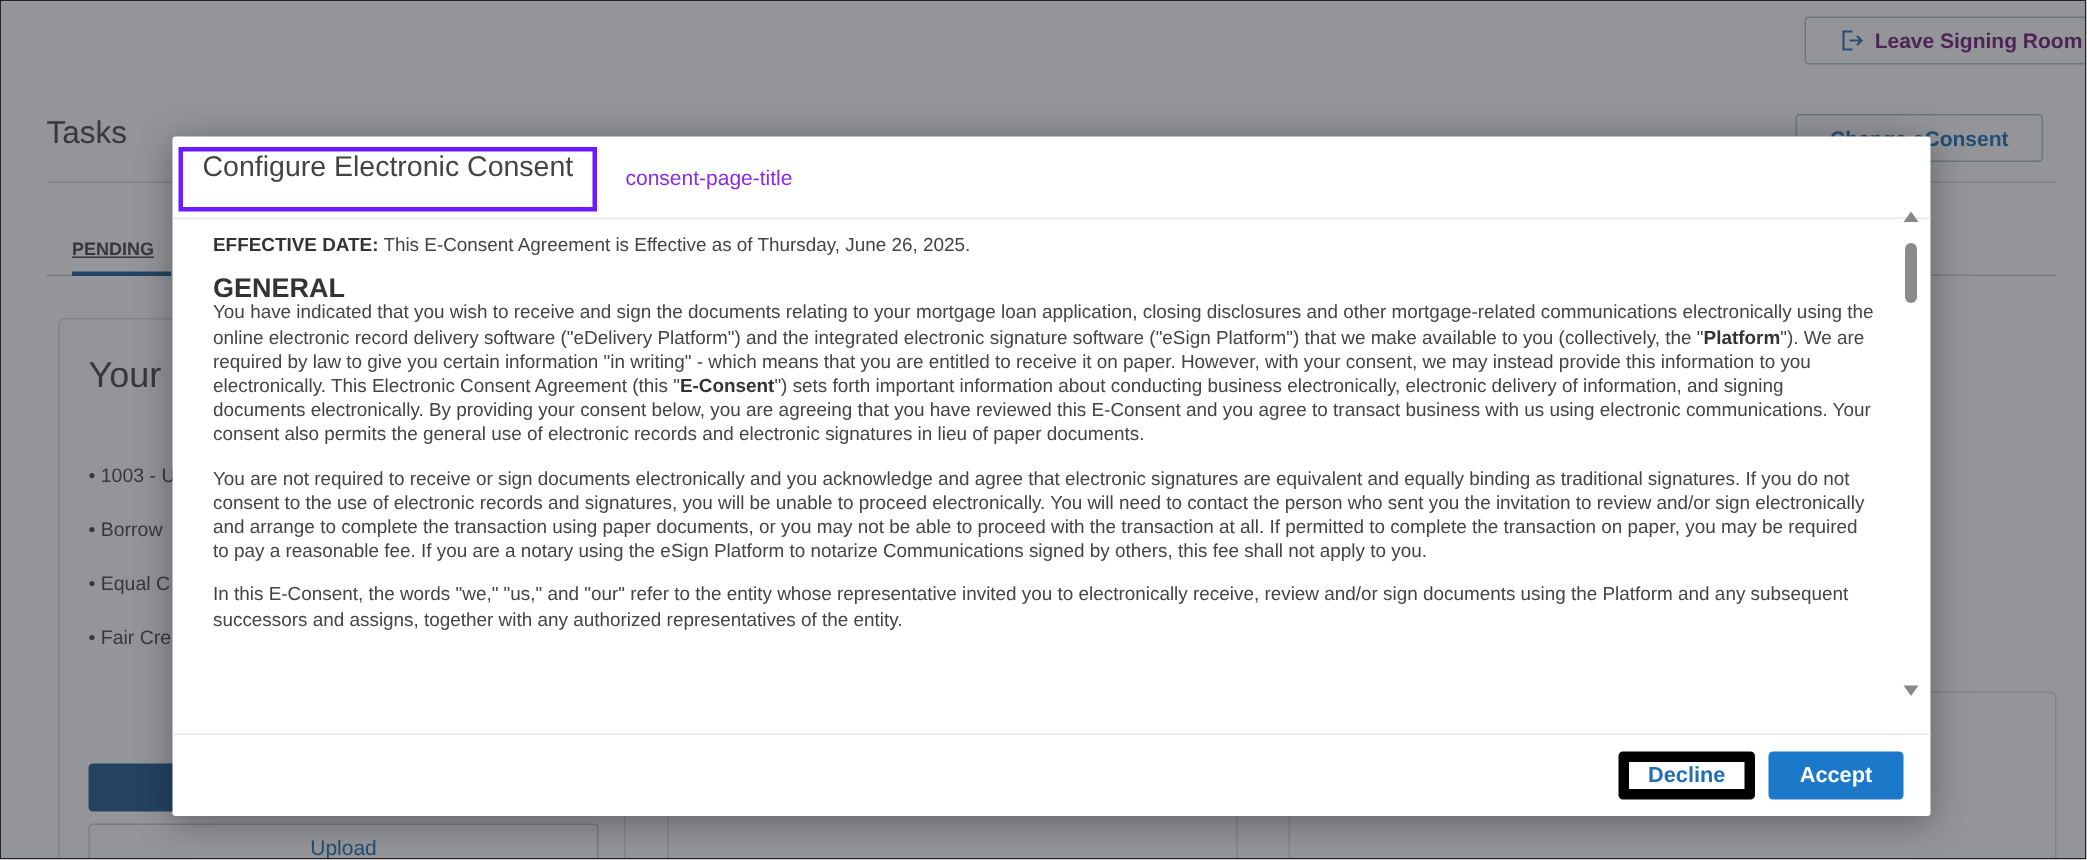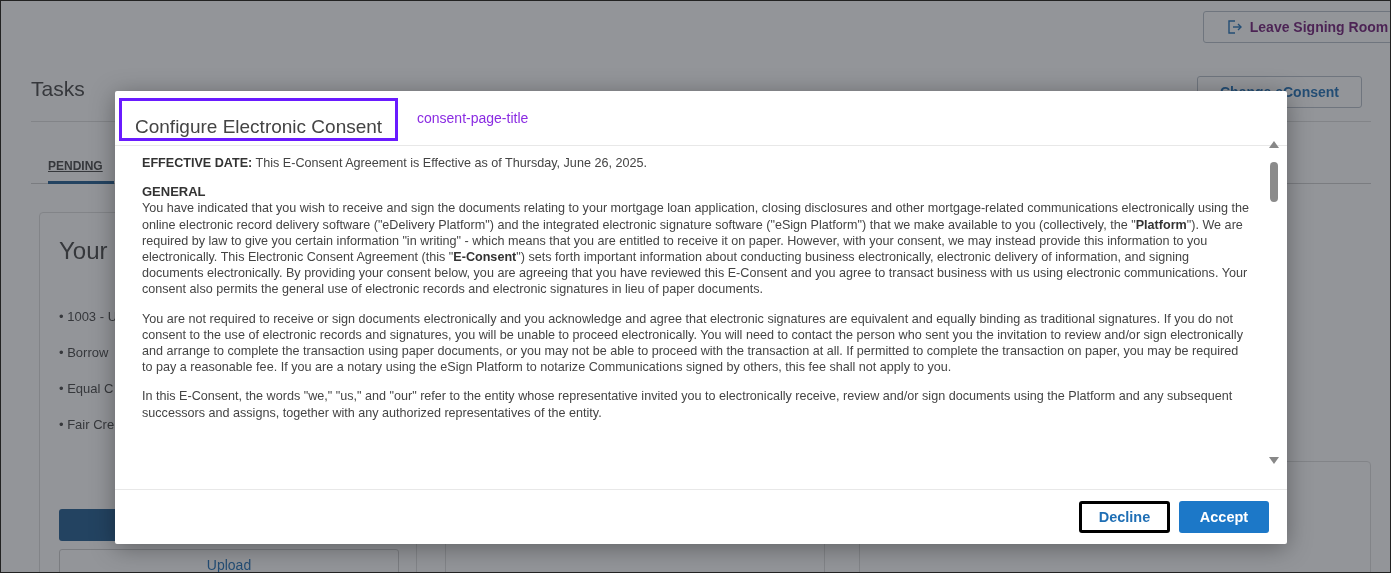--- a/index.html
+++ b/index.html
@@ -56,47 +56,47 @@
 
   
   .modal {
     position: absolute; left: 114px; top: 90px; width: 1172px; height: 453px;
     background: #fff; border-radius: 2px;
     box-shadow: 0 4px 24px rgba(0,0,0,0.35);
   }
   .modal-header { position: absolute; left: 0; top: 0; width: 100%; height: 55px; border-bottom: 1px solid #e8e8e8; }
   .title-box {
     position: absolute; left: 4px; top: 7px; height: 43px; padding: 0 13px;
-    border: 3px solid #6a1bff; display: flex; align-items: flex-end;
+    border: 3px solid #6a1bff; display: flex; align-items: flex-start;
   }
   .modal-title { font-size: 19px; color: #444; }
   .title-tag { position: absolute; left: 302px; top: 19px; font-size: 14px; color: #8a2be2; }
 
   .modal-body {
     position: absolute; left: 0; top: 40px; width: 100%; height: 342px; overflow: hidden;
   }
   .consent-text {
     position: absolute; left: 27px; top: 24px; width: 1110px;
     font-size: 12.6px; line-height: 16.2px; color: #444;
   }
   .consent-text b { color: #333; }
   .consent-text p { margin-bottom: 13px; }
-  .consent-text .heading { font-weight: bold; color: #333; font-size: 13px; }
+  .consent-text .heading { font-weight: bold; color: #333; font-size: 18px; }
 
   .scrollbar { position: absolute; right: 6px; top: 6px; width: 14px; height: 330px; }
   .scroll-up { position: absolute; left: 2px; top: 4px; width: 0; height: 0;
     border-left: 5px solid transparent; border-right: 5px solid transparent; border-bottom: 7px solid #888; }
   .scroll-thumb { position: absolute; left: 3px; top: 25px; width: 8px; height: 40px; background: #8b8b8b; border-radius: 4px; }
   .scroll-down { position: absolute; left: 2px; top: 320px; width: 0; height: 0;
     border-left: 5px solid transparent; border-right: 5px solid transparent; border-top: 7px solid #888; }
 
   .modal-footer { position: absolute; left: 0; top: 398px; width: 100%; height: 55px; border-top: 1px solid #e8e8e8; }
   .decline-btn {
     position: absolute; left: 964px; top: 11px; width: 91px; height: 32px;
-    border: 3px solid #000000; border-radius: 3px; background: #fff;
+    border: 7px solid #000000; border-radius: 3px; background: #fff;
     color: #1f6fb5; font-size: 14.5px; font-weight: bold;
     display: flex; align-items: center; justify-content: center;
   }
   .accept-btn {
     position: absolute; left: 1064px; top: 11px; width: 90px; height: 32px;
     border: none; border-radius: 3px; background: #1c78c8;
     color: #fff; font-size: 14.5px; font-weight: bold;
     display: flex; align-items: center; justify-content: center;
   }
 </style>

